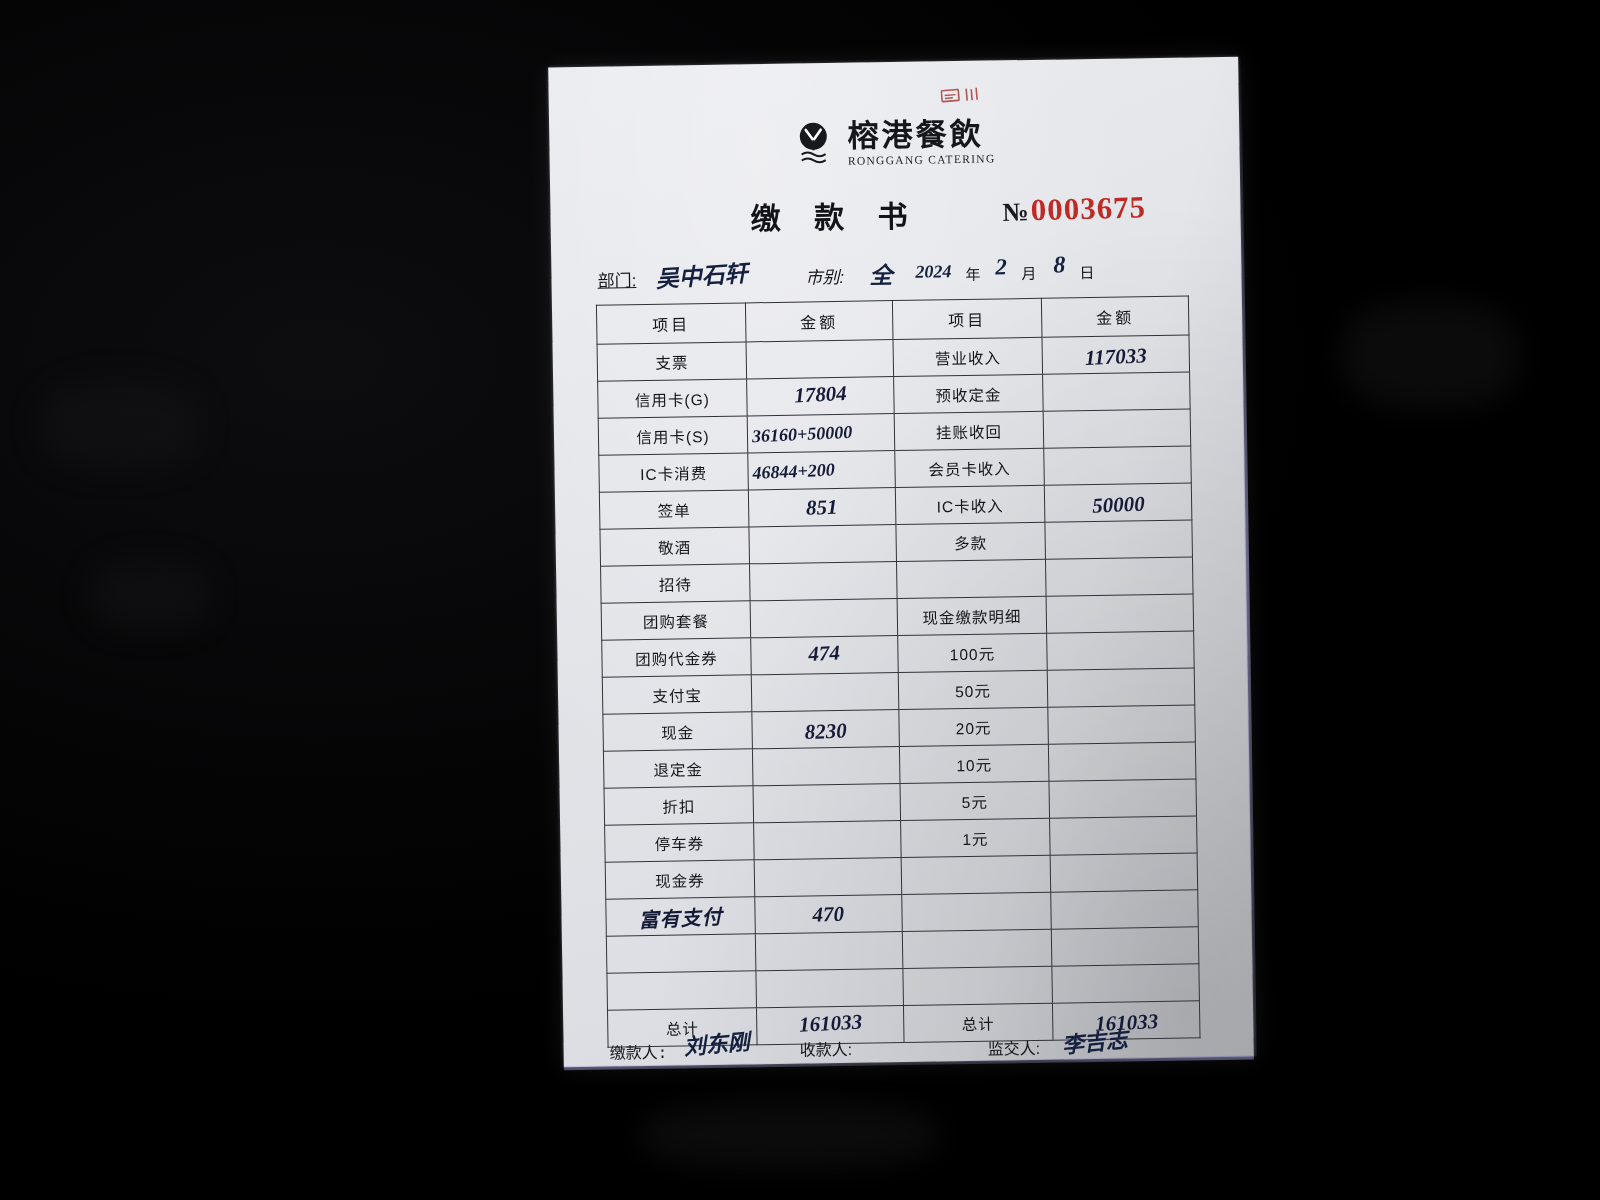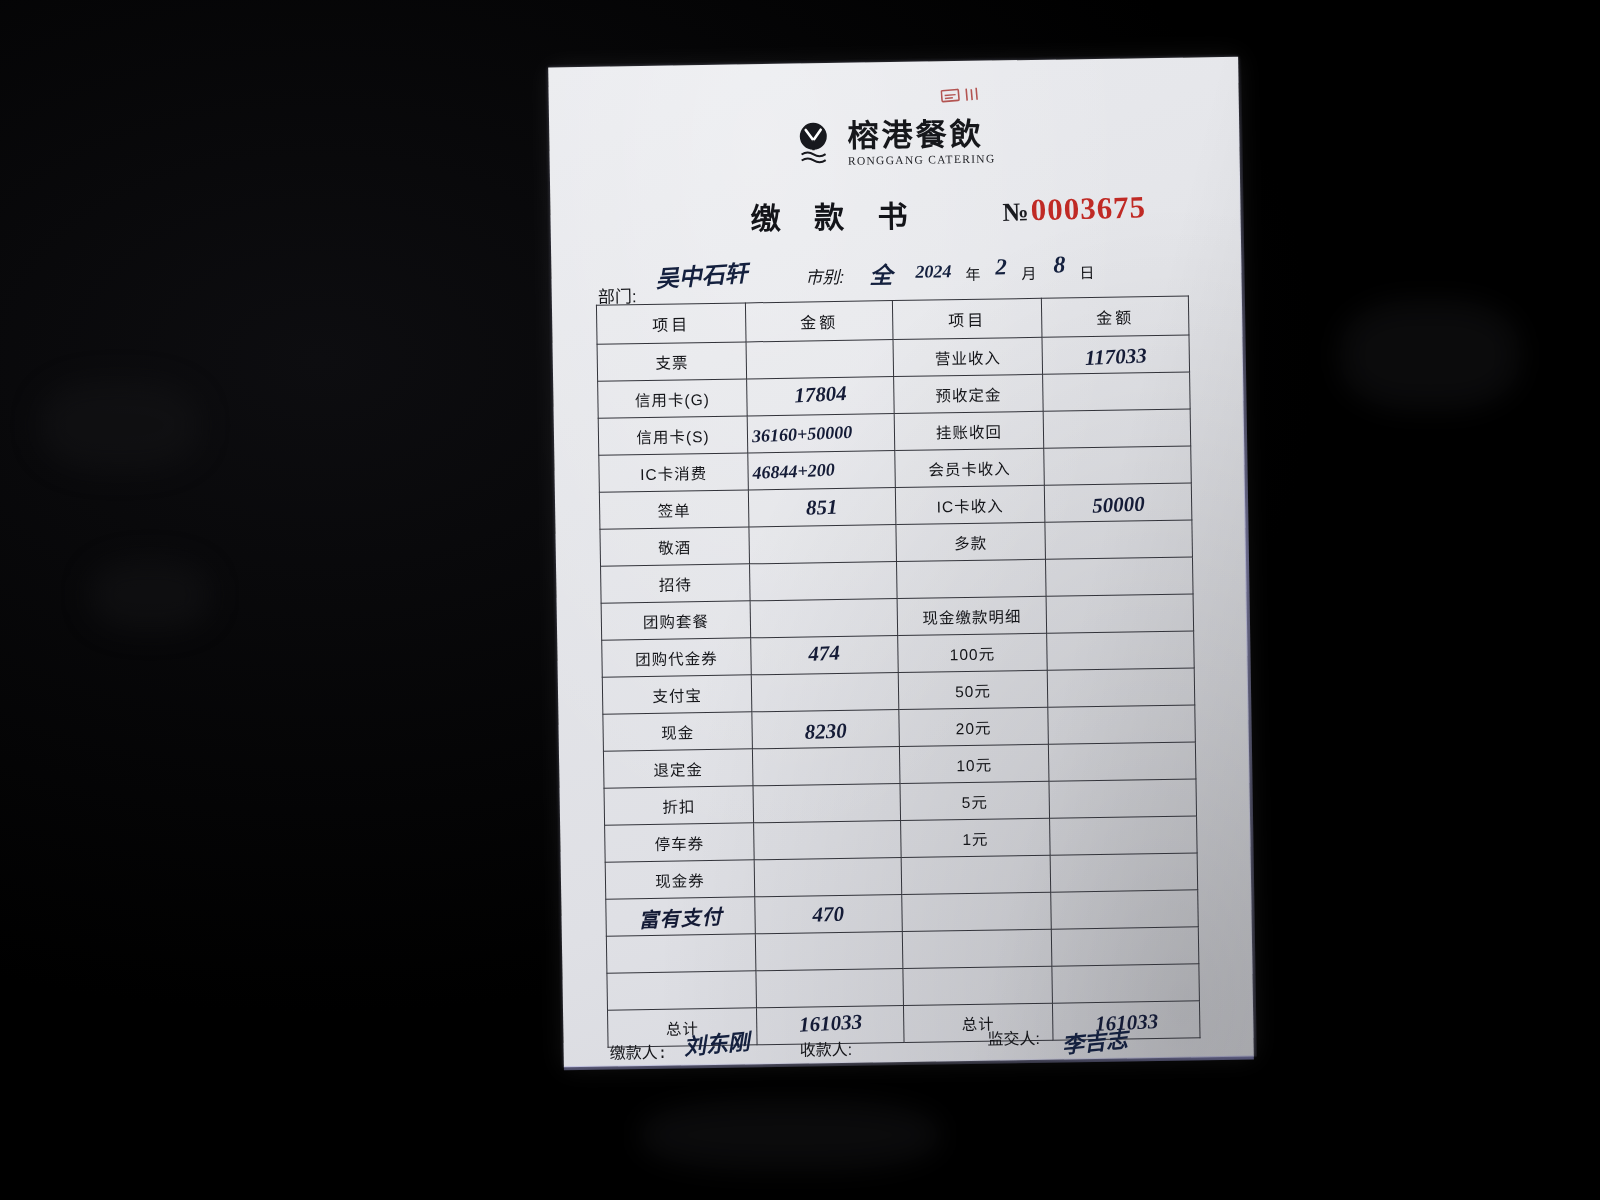--- a/index.html
+++ b/index.html
@@ -161,21 +161,21 @@
     font-size: 17px;
     color: #15161a;
   }
   .meta-row .lbl { position: absolute; white-space: nowrap; }
   .hw {
     font-family: "Liberation Serif", serif;
     color: #14203e;
     font-style: italic;
     font-weight: bold;
   }
-  .meta-dept-lbl { left: 0; top: 20px; }
+  .meta-dept-lbl { left: 0; top: 4px; text-decoration: underline; }
   .meta-dept-val { left: 58px; top: -4px; font-size: 23px; transform: rotate(-3deg); }
   .meta-shi-lbl { left: 208px; top: 4px; font-style: italic; }
   .meta-shi-val { left: 272px; top: -2px; font-size: 23px; }
   .meta-year-val { left: 318px; top: 4px; font-size: 18px; }
   .meta-year-lbl { left: 368px; top: 6px; font-size: 15px; }
   .meta-month-val { left: 398px; top: -2px; font-size: 23px; }
   .meta-month-lbl { left: 424px; top: 6px; font-size: 15px; }
   .meta-day-val { left: 456px; top: -4px; font-size: 24px; }
   .meta-day-lbl { left: 482px; top: 6px; font-size: 15px; }
 
@@ -251,21 +251,21 @@
     position: absolute;
     font-family: "Liberation Serif", serif;
     font-style: italic;
     font-weight: bold;
     color: #14203e;
     font-size: 22px;
   }
   .s1l { left: 0; top: 8px; font-family: Liberation Mono, monospace; }
   .s1v { left: 74px; top: -4px; transform: rotate(-4deg); }
   .s2l { left: 190px; top: 8px; }
-  .s3l { left: 378px; top: 0; }
+  .s3l { left: 378px; top: 10px; }
   .s3v { left: 452px; top: 0px; transform: rotate(-5deg); }
 
   
   .edge {
     position: absolute;
     pointer-events: none;
   }
   .edge-right {
     right: -3px; top: 0; width: 4px; height: 100%;
     background: linear-gradient(to bottom, rgba(190,190,230,.0), rgba(170,170,225,.55), rgba(190,190,230,.1));

